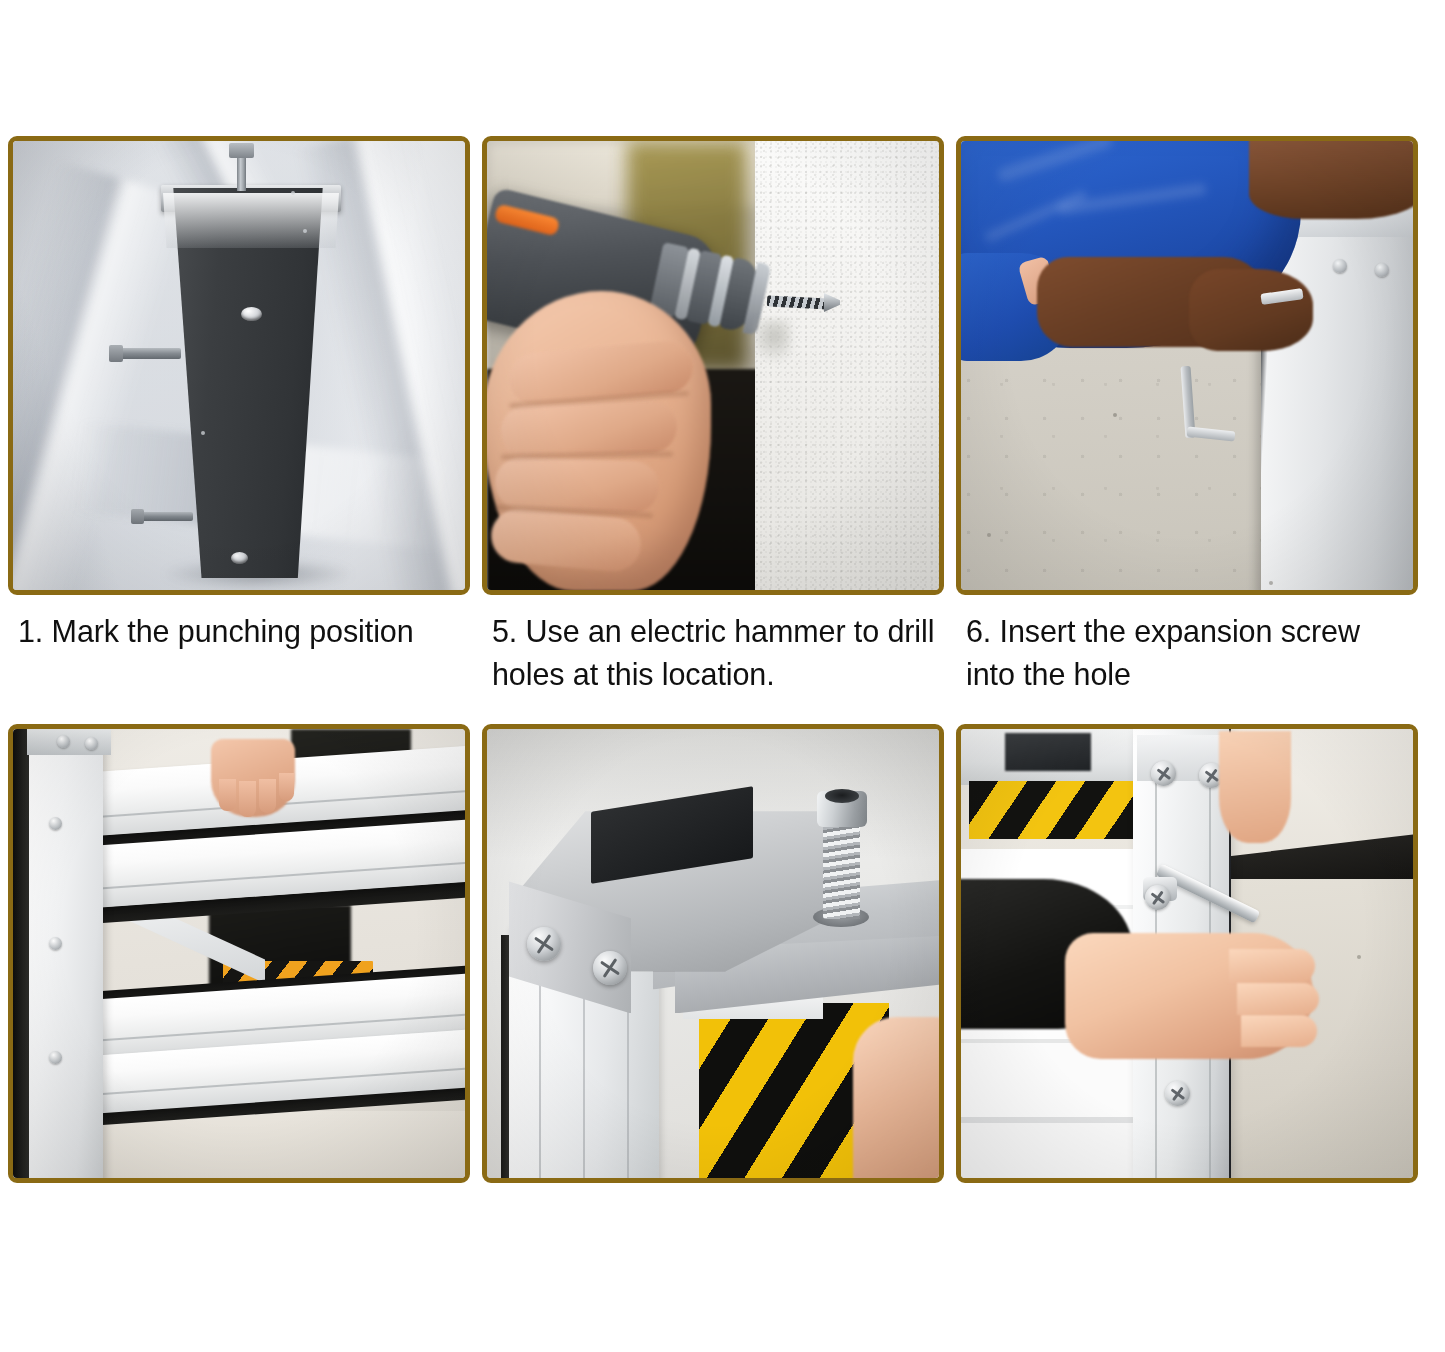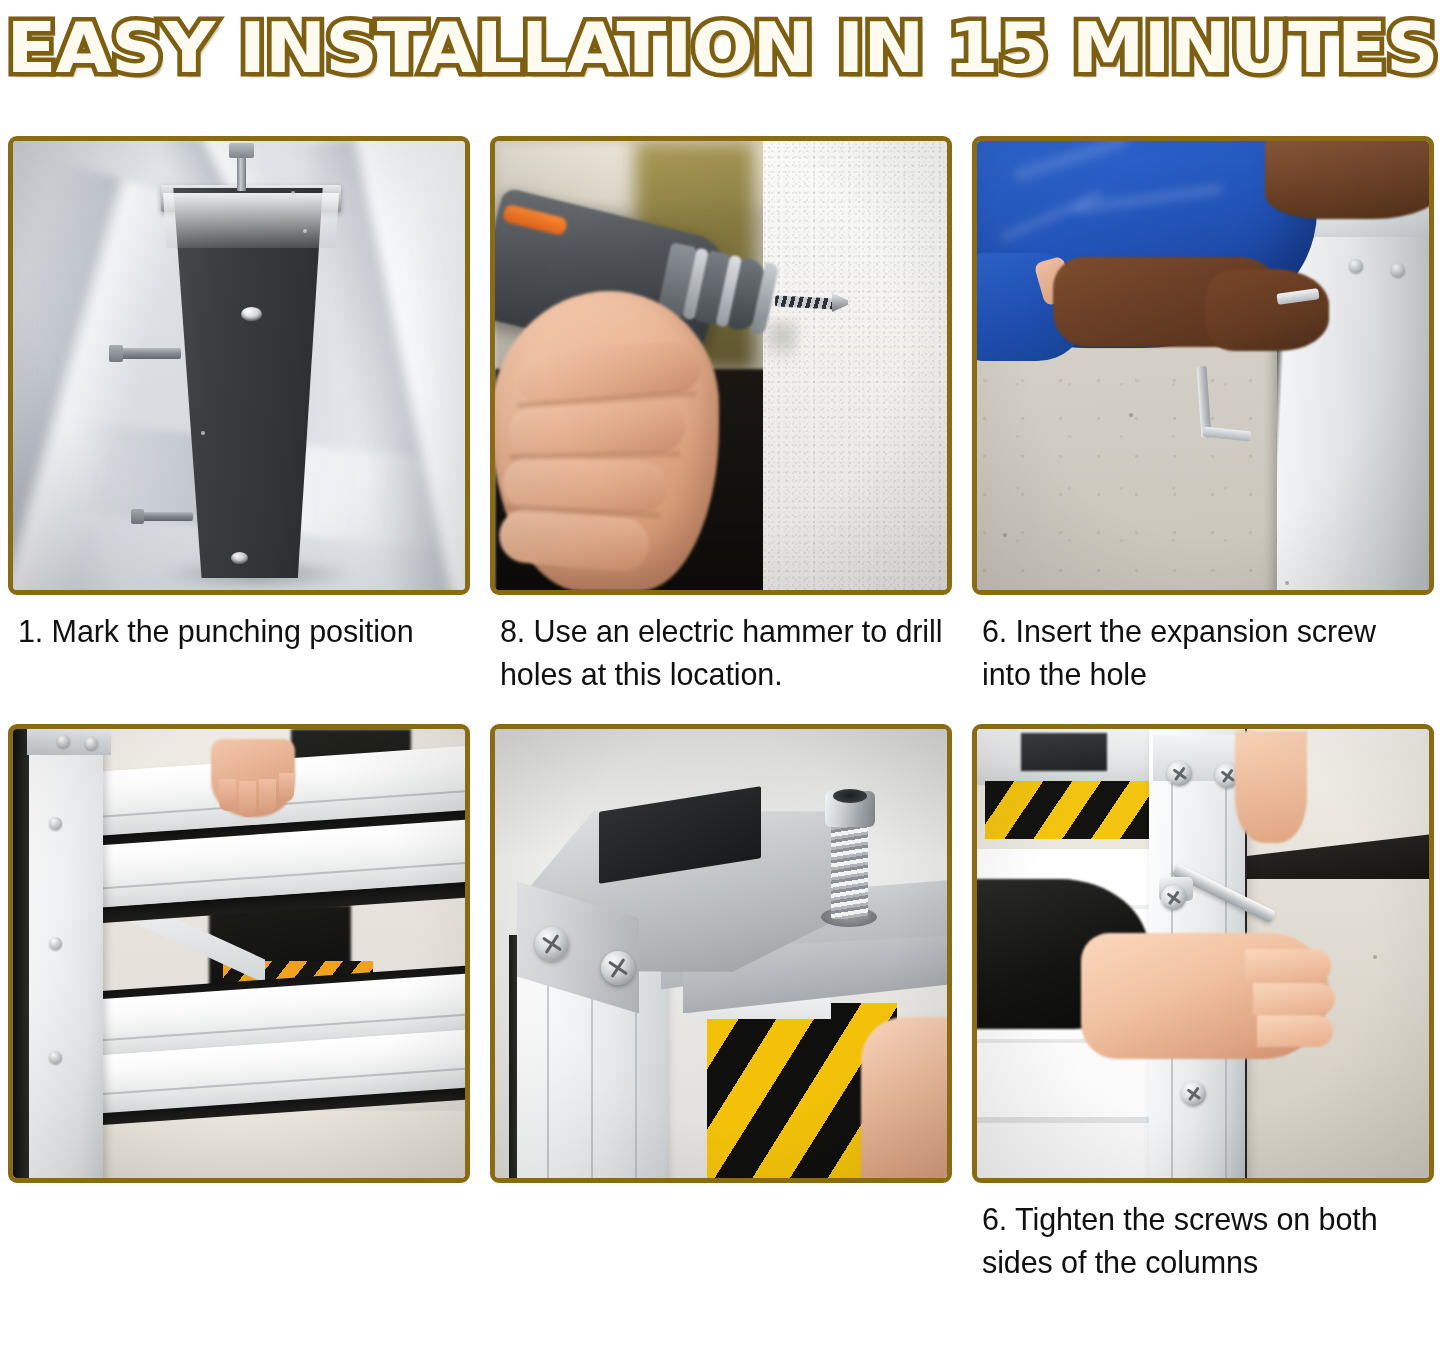--- a/index.html
+++ b/index.html
@@ -48,21 +48,21 @@
   
   .grid {
     position: absolute;
     top: 136px;
     left: 0;
     width: 1445px;
   }
 
   .row {
     display: flex;
-    gap: 19px;
+    gap: 11px;
     padding: 0 8px;
   }
 
   .row-2 { margin-top: 29px; }
 
   .cell {
     width: 463px;
     display: flex;
     flex-direction: column;
   }
@@ -839,23 +839,20 @@
     position: absolute; inset: 0;
     pointer-events: none;
     background: radial-gradient(ellipse at 50% 45%, rgba(0,0,0,0) 55%, rgba(0,0,0,0.10) 100%);
   }
 </style>
 </head>
 <body>
 
 <div class="infographic">
 
-  <div class="title-banner">
-    <div class="title-text">EASY INSTALLATION IN 15 MINUTES</div>
-  </div>
 
   <div class="grid">
 
     <div class="row row-1">
 
       <div class="cell">
         <div class="photo-frame">
           <div class="photo">
             <div class="p1-bg"></div>
             <div class="p1-fold" style="left:-20px;top:30px;width:140px;height:430px;transform:rotate(16deg);"></div>
@@ -910,21 +907,21 @@
             <div class="p2-finger" style="left:22px;top:206px;width:184px;height:52px;transform:rotate(-5deg);"></div>
             <div class="p2-finger" style="left:14px;top:262px;width:176px;height:52px;transform:rotate(-2deg);"></div>
             <div class="p2-finger" style="left:8px;top:318px;width:164px;height:52px;transform:rotate(2deg);"></div>
             <div class="p2-finger" style="left:4px;top:372px;width:150px;height:54px;transform:rotate(5deg);"></div>
             <div class="p2-fcrease" style="left:22px;top:256px;width:180px;height:5px;transform:rotate(-4deg);"></div>
             <div class="p2-fcrease" style="left:14px;top:312px;width:172px;height:5px;transform:rotate(-1deg);"></div>
             <div class="p2-fcrease" style="left:8px;top:368px;width:158px;height:5px;transform:rotate(3deg);"></div>
             <div class="vignette"></div>
           </div>
         </div>
-        <div class="caption">8. Use an electric hammer to drill holes at this location.</div>
+        <div class="caption">5. Use an electric hammer to drill holes at this location.</div>
       </div>
 
       <div class="cell">
         <div class="photo-frame">
           <div class="photo">
             <div class="p3-floor">
                 <div class="p3-floor-tex"></div>
               </div>
             <div class="p3-col-dark"></div>
             <div class="p3-column"></div>
@@ -1056,17 +1053,16 @@
             <div class="p6-fingers" style="left:276px;top:254px;width:82px;height:32px;"></div>
             <div class="p6-fingers" style="left:280px;top:286px;width:76px;height:32px;"></div>
             <div class="p6-wrench"></div>
             <div class="p6-wrench-head"></div>
             <div class="p6-screw6" style="left:184px;top:156px;"></div>
             <div class="p6-upper-hand"></div>
             <div class="p1-dot" style="left:396px;top:226px;background:rgba(120,116,108,0.5);"></div>
             <div class="vignette"></div>
           </div>
         </div>
-        <div class="caption">6. Tighten the screws on both sides of the columns</div>
       </div>
     </div>
   </div>
 </div>
 
 </body></html>

